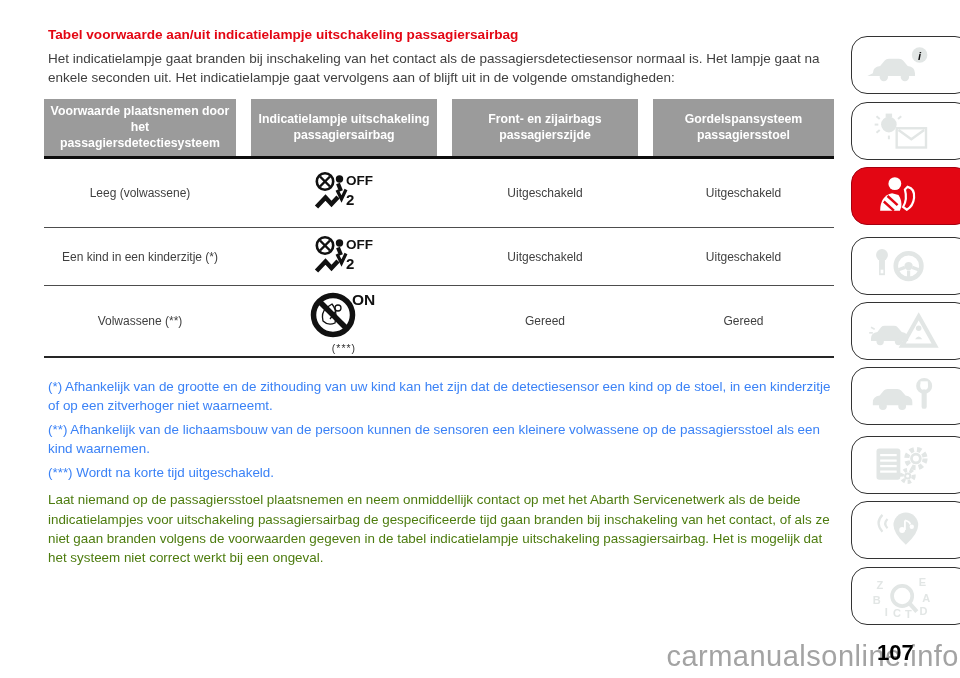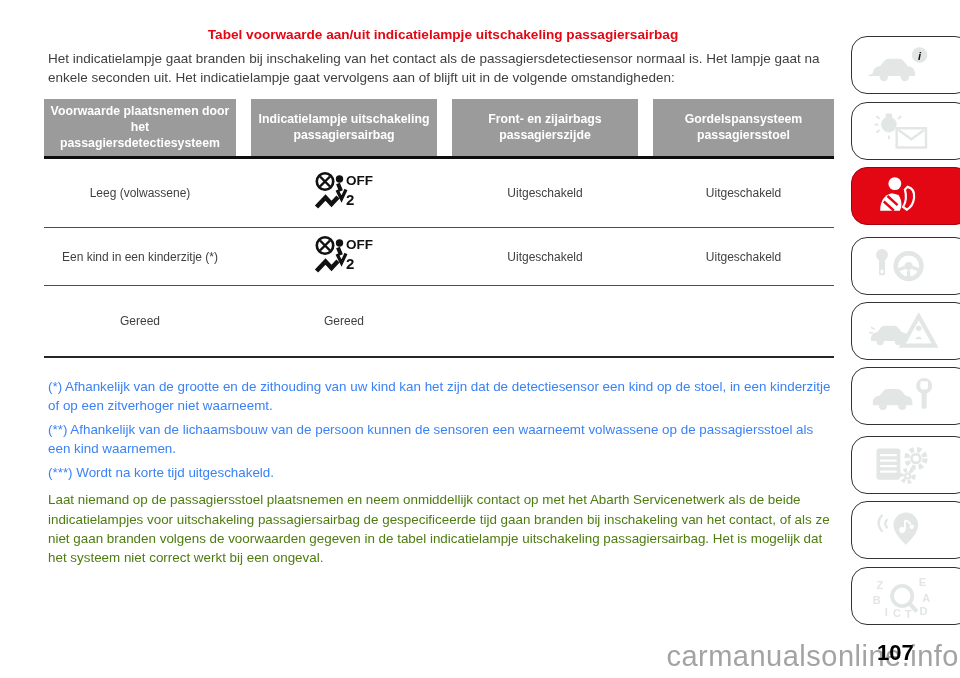--- a/index.html
+++ b/index.html
@@ -1,19 +1,19 @@
 <!DOCTYPE html>
 <html><head>
 <meta charset="utf-8">
 <style>
   html,body{margin:0;padding:0;background:#fff;}
   .page{position:relative;width:960px;height:678px;background:#fff;overflow:hidden;
         font-family:"Liberation Sans",sans-serif;color:#3f3f3f;}
   .content{position:absolute;left:44px;top:0;width:794px;}
-  h1.title{margin:27px 0 0 4px;font-size:13.6px;font-weight:bold;color:#e30613;text-align:center;}
+  h1.title{margin:27px 0 0 4px;font-size:13.6px;font-weight:bold;color:#e30613;}
   .intro{margin:7px 0 0 4px;font-size:13.5px;line-height:1.42;color:#3f3f3f;width:790px;}
 
   .tbl{margin-top:12px;width:790px;}
   .grid{display:grid;grid-template-columns:192px 186px 186px 181px;column-gap:15px;}
   .th{background:#9b9b9b;color:#fff;font-weight:bold;font-size:12.3px;text-align:center;
       display:flex;align-items:center;justify-content:center;height:57px;line-height:1.3;
       padding:0 6px;box-sizing:border-box;}
   .rule-thick{height:3px;background:#0d0d0d;}
   .rule{height:1px;background:#4d4d4d;}
   .rule-end{height:2px;background:#262626;}
@@ -96,28 +96,42 @@
             <text x="34" y="14.5" font-size="13.5">OFF</text>
             <text x="34" y="35" font-size="15">2</text>
           </svg>
         </div>
         <div class="td">Uitgeschakeld</div>
         <div class="td">Uitgeschakeld</div>
       </div>
       <div class="rule"></div>
 
       <div class="grid tr tr3">
+        <div class="td">Volwassene (**)</div>
+        <div class="td icon-cell">
+          <svg viewBox="0 0 70 52" width="70" height="52">
+            <circle cx="24" cy="27" r="19.5" fill="none" stroke="#111" stroke-width="5.5"></circle>
+            <g stroke="#111" stroke-width="1.3" fill="none">
+              <path d="M14 33 q-2 -8 3 -13 l6 -4 q4 5 4 12 l-1 7 q-7 3 -12 -2 z"></path>
+              <circle cx="29" cy="20" r="3"></circle>
+              <path d="M27 23 l-6 8"></path>
+            </g>
+            <line x1="10.2" y1="13.2" x2="37.8" y2="40.8" stroke="#111" stroke-width="5.5"></line>
+            <text x="43" y="17" font-size="15.5">ON</text>
+          </svg>
+          <div class="fn3">(***)</div>
+        </div>
         <div class="td">Gereed</div>
         <div class="td">Gereed</div>
       </div>
       <div class="rule-end"></div>
     </div>
 
     <p class="fn first">(*) Afhankelijk van de grootte en de zithouding van uw kind kan het zijn dat de detectiesensor een kind op de stoel, in een kinderzitje of op een zitverhoger niet waarneemt.</p>
-    <p class="fn">(**) Afhankelijk van de lichaamsbouw van de persoon kunnen de sensoren een waarneemt volwassene op de passagiersstoel als een kind waarnemen.</p>
+    <p class="fn">(**) Afhankelijk van de lichaamsbouw van de persoon kunnen de sensoren een kleinere volwassene op de passagiersstoel als een kind waarnemen.</p>
     <p class="fn">(***) Wordt na korte tijd uitgeschakeld.</p>
     <p class="closing">Laat niemand op de passagiersstoel plaatsnemen en neem onmiddellijk contact op met het Abarth Servicenetwerk als de beide indicatielampjes voor uitschakeling passagiersairbag de gespecificeerde tijd gaan branden bij inschakeling van het contact, of als ze niet gaan branden volgens de voorwaarden gegeven in de tabel indicatielampje uitschakeling passagiersairbag. Het is mogelijk dat het systeem niet correct werkt bij een ongeval.</p>
   </div>
 
   <div class="tab" style="top:36px">
     <svg viewBox="0 0 80 48">
       <path class="ic-f" d="M6 33 q0 -7 8 -8 l5 -6 q1.5 -1.8 4.5 -1.8 h11 q3 0 4.5 1.8 l5 6 q8 1 8 8 v3 h-52 z"></path>
       <circle class="ic-f" cx="18" cy="37" r="4.6"></circle>
         <circle class="ic-f" cx="41" cy="37" r="4.6"></circle>
       <circle class="ic-f" cx="57" cy="13" r="8.5"></circle>

